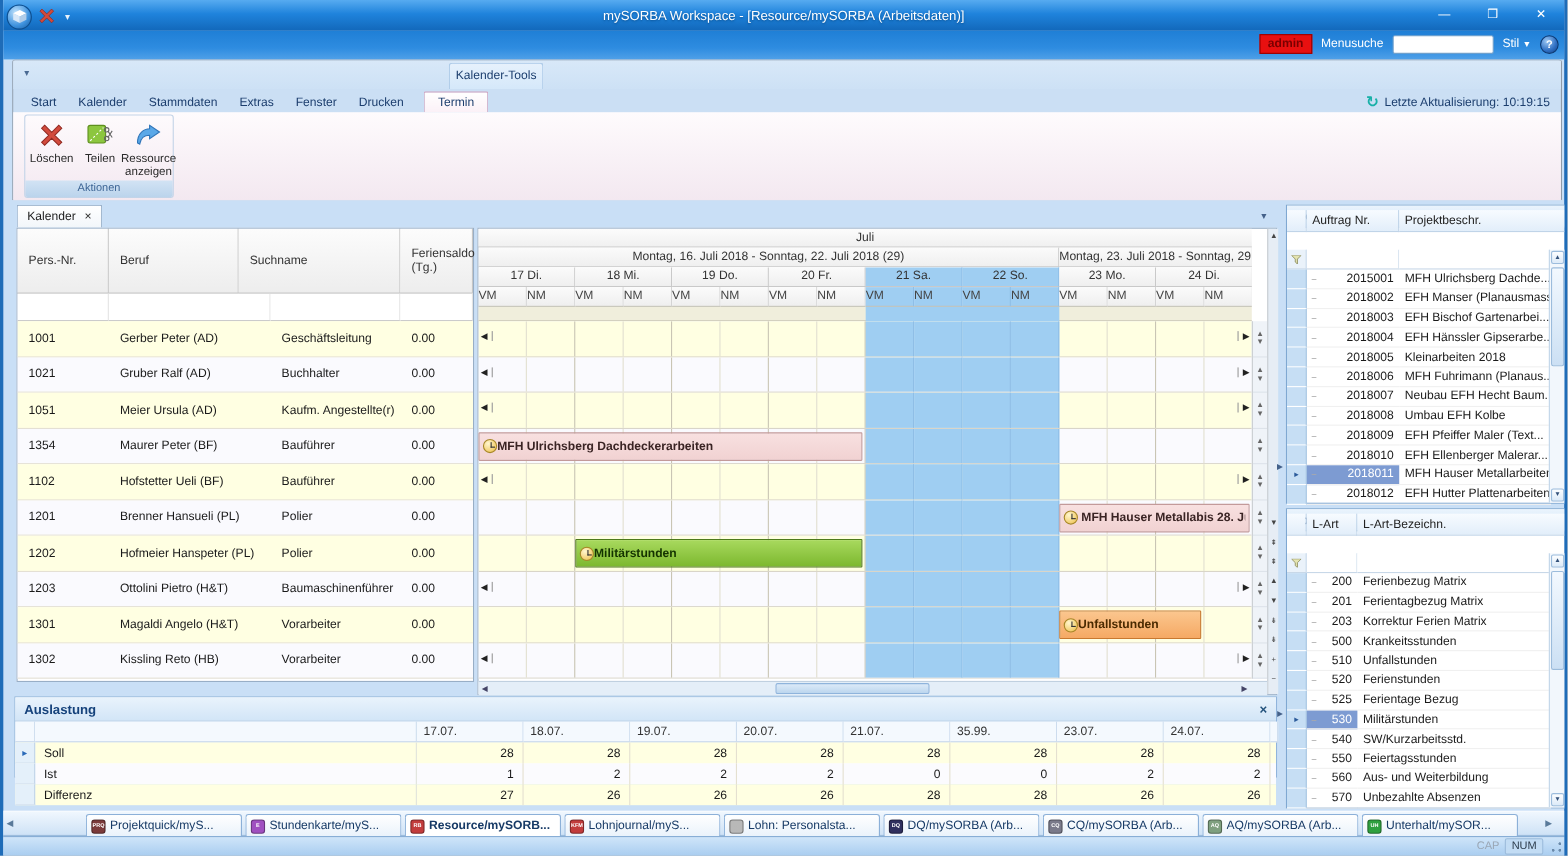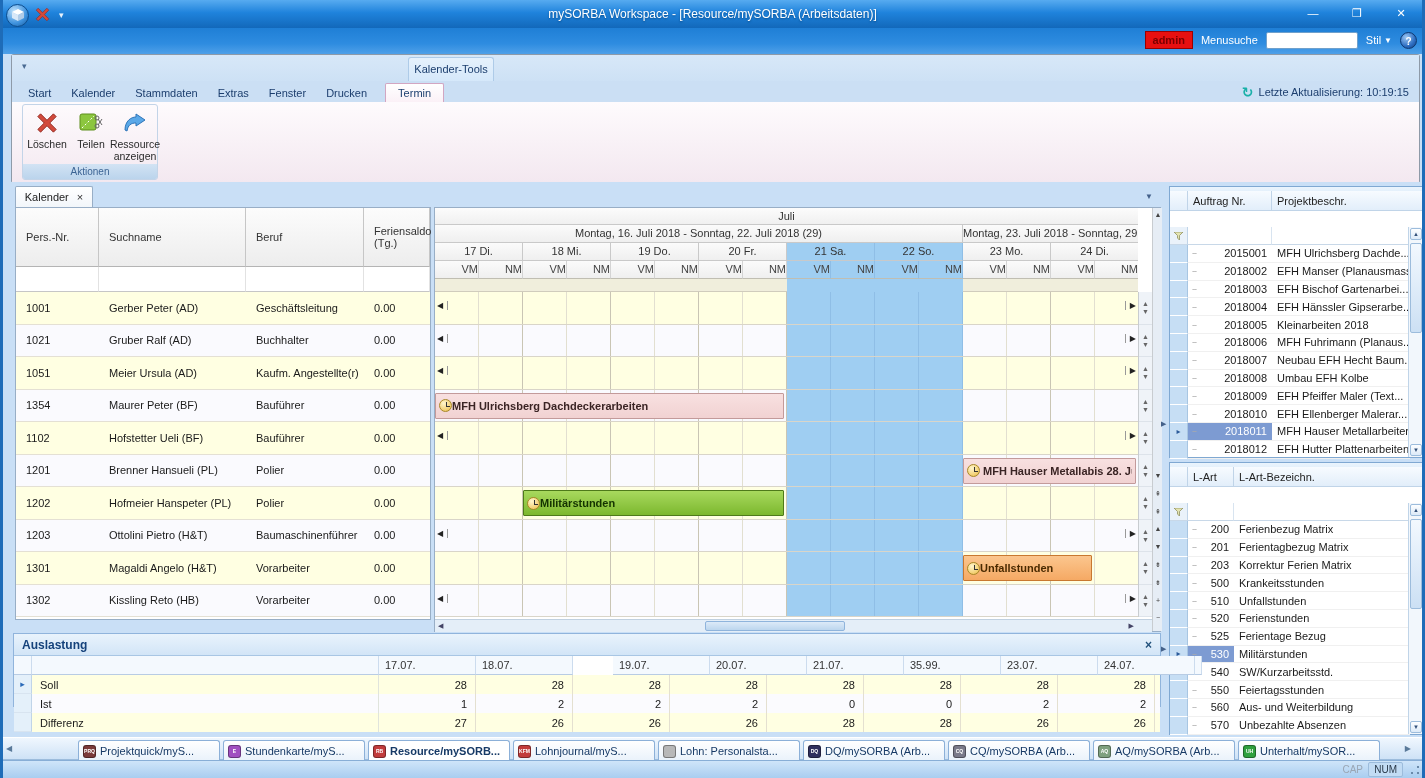--- a/index.html
+++ b/index.html
@@ -65,21 +65,21 @@
   .w0{width:83px}.w1{width:147px}.w2{width:118px}.w3{width:66px}
 
   
   .calendar{position:absolute;left:431px;top:25px;width:727px;height:425px;background:#FFFFFF;border:1px solid #98AEC6}
   .cal-month{position:absolute;left:0;top:0;width:703px;height:17px;background:linear-gradient(#FCFCFC,#F0F0F0);border-bottom:1px solid #C9C9C9;text-align:center;line-height:17px;color:#333}
   .cal-weeks{position:absolute;left:0;top:17px;width:703px;height:18px;display:flex;overflow:hidden}
   .wkcell{background:linear-gradient(#FBFBFB,#EFEFEF);border-right:1px solid #C9C9C9;border-bottom:1px solid #C9C9C9;text-align:center;line-height:17px;color:#333;white-space:nowrap;overflow:hidden}
   .cal-days{position:absolute;left:0;top:35px;width:703px;height:18px;display:flex;overflow:hidden}
   .daycell{width:88px;background:linear-gradient(#FBFBFB,#EFEFEF);border-right:1px solid #C9C9C9;border-bottom:1px solid #C9C9C9;text-align:center;line-height:17px;color:#333;flex:0 0 88px}
   .cal-halves{position:absolute;left:0;top:53px;width:703px;height:18px;display:flex;overflow:hidden}
-  .halfcell{width:44px;flex:0 0 44px;background:linear-gradient(#FBFBFB,#EFEFEF);border-right:1px solid #D4D4D4;border-bottom:1px solid #C0BEB2;text-align:right;line-height:17px;color:#444}
+  .halfcell{width:44px;flex:0 0 44px;background:linear-gradient(#FBFBFB,#EFEFEF);border-right:1px solid #D4D4D4;border-bottom:1px solid #C0BEB2;text-align:left;line-height:17px;color:#444}
   .halfcell.wkend,.daycell.wkend{background:var(--wkend);border-right-color:#8FBEE6}
   .cal-strip{position:absolute;left:0;top:71px;width:703px;height:13px;background:#F0EEDC;border-bottom:1px solid #D0CCBC}
   .cal-strip .wkseg{position:absolute;left:352px;top:0;width:176px;height:13px;background:var(--wkend)}
   .cal-body{position:absolute;left:0;top:84px;width:703px;height:325px;overflow:hidden}
   .cal-row{position:relative;display:flex;height:32.5px;border-bottom:1px solid #D9D5C9}
   .cal-row.odd{background:#FFFFE2}
   .cal-row.even{background:#FAFAFE}
   .cal-cell{width:44px;flex:0 0 44px;border-right:1px solid #E2DFD0;height:100%}
   .cal-cell.dayline{border-right-color:#C9C5B4}
   .cal-cell.wkend{background:var(--wkend);border-right-color:#8FBEE6}
@@ -256,22 +256,22 @@
   <div class="main">
     <div class="doc-tab">
       <span>Kalender</span>
       <span class="x">×</span>
     </div>
     <span class="doc-dd">▼</span>
 
     <div class="ptable">
       <div class="phead" id="personnel-head">
           <div class="phcell w0" style="width: 83px;">Pers.-Nr.</div>
+          <div class="phcell w2" style="width: 118px;">Beruf</div>
           <div class="phcell w1" style="width: 147px;">Suchname</div>
-          <div class="phcell w2" style="width: 118px;">Beruf</div>
           <div class="phcell w3" style="width: 66px;">Feriensaldo (Tg.)</div>
         </div>
       <div class="pfilter" id="personnel-filter">
           <div class="pfcell" style="width: 83px;"></div>
           <div class="pfcell" style="width: 147px;"></div>
           <div class="pfcell" style="width: 118px;"></div>
           <div class="pfcell" style="width: 66px;"></div>
         </div>
       <div class="prows" id="personnel-rows">
           <div class="prow odd">
@@ -905,21 +905,21 @@
     <div class="auslastung">
       <div class="aus-title">
         <span class="t">Auslastung</span>
         <span class="panel-x">×</span>
       </div>
       <div class="aus-head" id="aus-head">
           <div class="ah-cell" style="flex: 0 0 18px;"></div>
           <div class="ah-cell" style="flex: 0 0 347px;"></div>
           <div class="ah-cell" style="flex: 0 0 97px;">17.07.</div>
           <div class="ah-cell" style="flex: 0 0 97px;">18.07.</div>
-          <div class="ah-cell" style="flex: 0 0 97px; margin-left: 40px;">19.07.</div>
+          <div class="ah-cell" style="flex: 0 0 97px;">19.07.</div>
           <div class="ah-cell" style="flex: 0 0 97px;">20.07.</div>
           <div class="ah-cell" style="flex: 0 0 97px;">21.07.</div>
           <div class="ah-cell" style="flex: 0 0 97px;">35.99.</div>
           <div class="ah-cell" style="flex: 0 0 97px;">23.07.</div>
           <div class="ah-cell" style="flex: 0 0 97px;">24.07.</div>
           <div class="ah-cell" style="flex: 1 1 0%;"></div>
         </div>
       <div class="aus-rows" id="aus-rows">
           <div class="aus-row y">
             <div class="ar-ind">▸</div>

